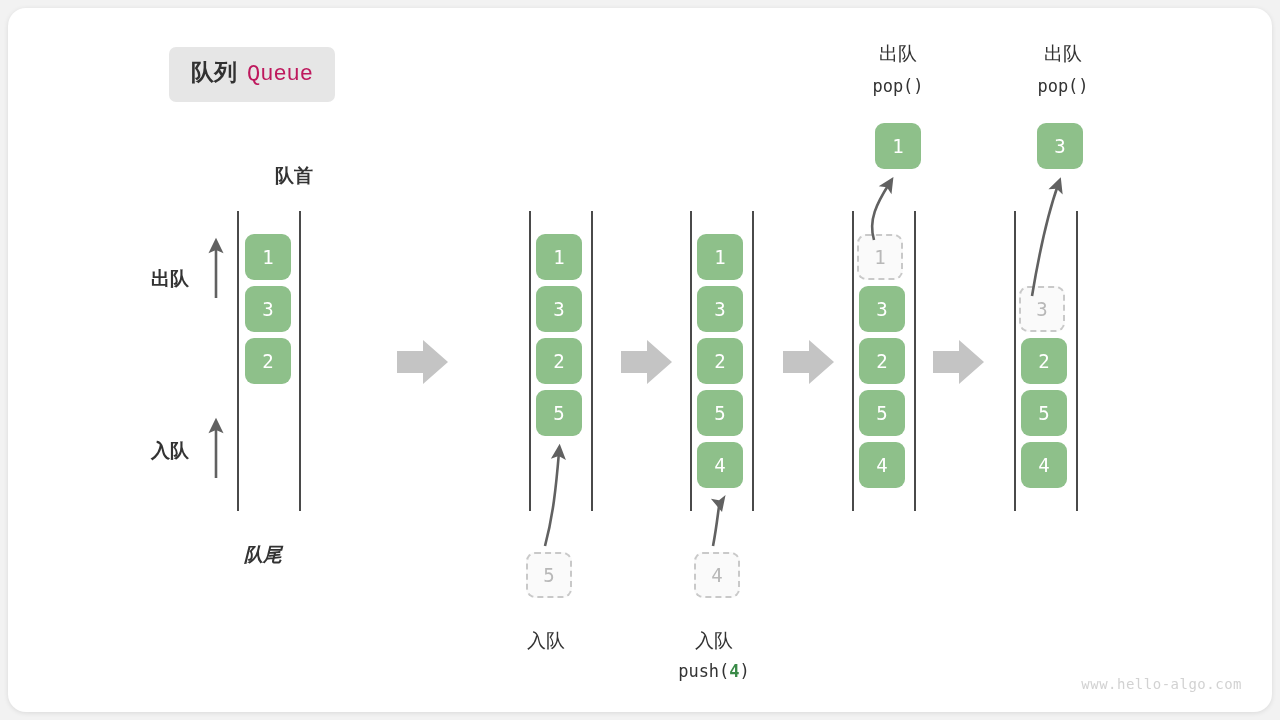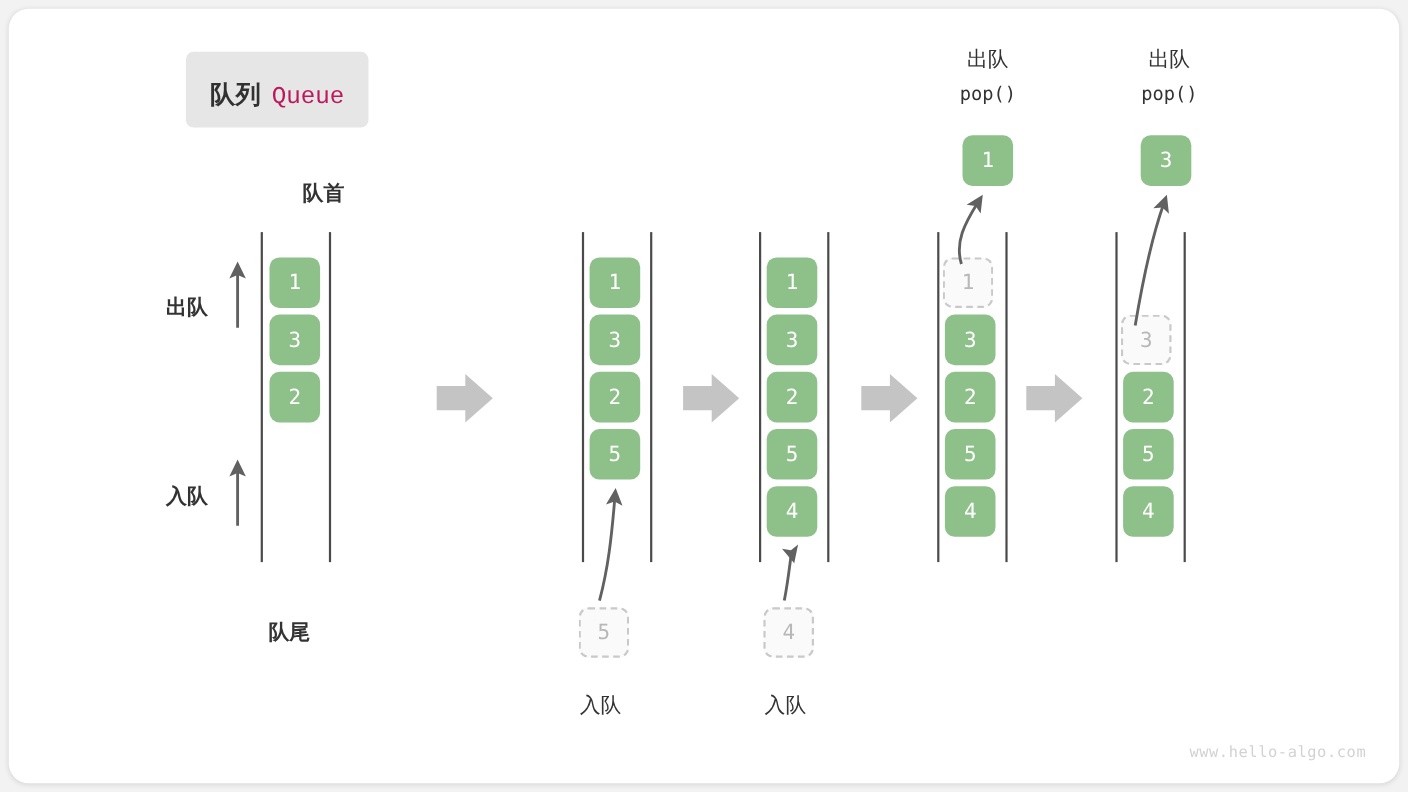--- a/index.html
+++ b/index.html
@@ -14,21 +14,21 @@
     width:1264px;height:704px;
     background:#ffffff;border-radius:18px;
     box-shadow:0 1px 5px rgba(0,0,0,.10);
   }
   .stage{position:absolute;left:0;top:0;width:1264px;height:704px;}
 
   
   .title-chip{
     position:absolute;left:161px;top:39px;
     background:#e6e6e6;border-radius:7px;
-    padding:24px 22px 14px 22px;
+    padding:10px 22px 14px 22px;
     white-space:nowrap;
     display:flex;align-items:baseline;gap:10px;
   }
   .title-cn{font-size:23px;font-weight:bold;color:#313131;}
   .title-en{font-size:22px;color:#be185d;font-family:Liberation Mono, monospace;}
 
   
   .lbl-bold{position:absolute;font-size:19px;font-weight:bold;color:#333;white-space:nowrap;}
   .op-cn{position:absolute;font-size:19px;color:#333;white-space:nowrap;text-align:center;}
   .op-code{position:absolute;font-size:17px;color:#333;white-space:nowrap;
@@ -67,21 +67,21 @@
 
 <div class="card">
   <div class="stage">
 
     <div class="title-chip">
       <span class="title-cn">队列</span>
       <span class="title-en">Queue</span>
     </div>
 
     <div class="lbl-bold" style="left:236px;top:155px;margin-left:31px;">队首</div>
-    <div class="lbl-bold" style="left:236px;top:554px;">队尾</div>
+    <div class="lbl-bold" style="left:236px;top:534px;font-style:italic;">队尾</div>
 
     <div class="lbl-bold" style="left:143px;top:258px;">出队</div>
     <div class="lbl-bold" style="left:143px;top:430px;">入队</div>
 
     <div class="rail" style="left:229px;top:203px;height:300px;"></div>
     <div class="rail" style="left:291px;top:203px;height:300px;"></div>
     <div class="box" style="left:237px;top:226px;">1</div>
     <div class="box" style="left:237px;top:278px;">3</div>
     <div class="box" style="left:237px;top:330px;">2</div>
 
@@ -96,20 +96,21 @@
 
     <div class="rail" style="left:682px;top:203px;height:300px;"></div>
     <div class="rail" style="left:744px;top:203px;height:300px;"></div>
     <div class="box" style="left:689px;top:226px;">1</div>
     <div class="box" style="left:689px;top:278px;">3</div>
     <div class="box" style="left:689px;top:330px;">2</div>
     <div class="box" style="left:689px;top:382px;">5</div>
     <div class="box" style="left:689px;top:434px;">4</div>
     <div class="box ghost" style="left:686px;top:544px;">4</div>
     <div class="op-cn" style="left:636px;top:620px;width:140px;">入队</div>
+    <div class="op-code" style="left:626px;top:653px;width:160px;"><span>push(</span><span class="num">4</span><span>)</span></div>
 
     <div class="op-cn" style="left:835px;top:33px;width:110px;">出队</div>
     <div class="op-code" style="left:830px;top:68px;width:120px;">pop()</div>
     <div class="box" style="left:867px;top:115px;">1</div>
     <div class="rail" style="left:844px;top:203px;height:300px;"></div>
     <div class="rail" style="left:906px;top:203px;height:300px;"></div>
     <div class="box ghost" style="left:849px;top:226px;">1</div>
     <div class="box" style="left:851px;top:278px;">3</div>
     <div class="box" style="left:851px;top:330px;">2</div>
     <div class="box" style="left:851px;top:382px;">5</div>

